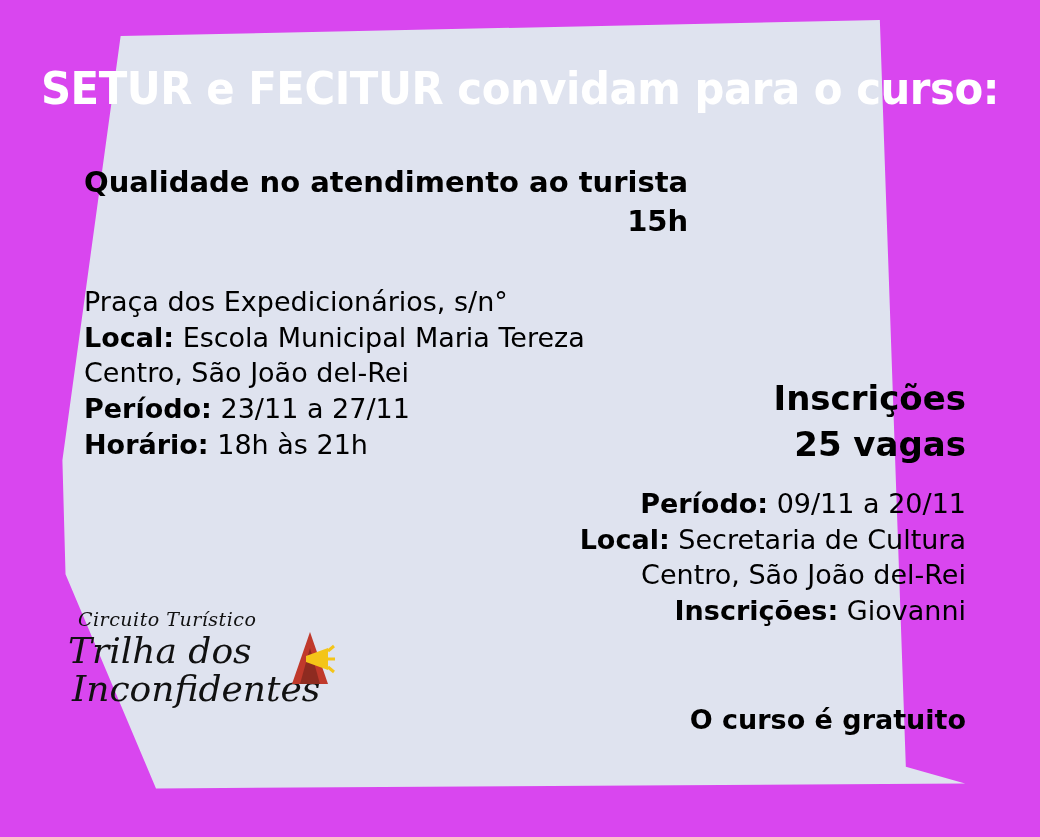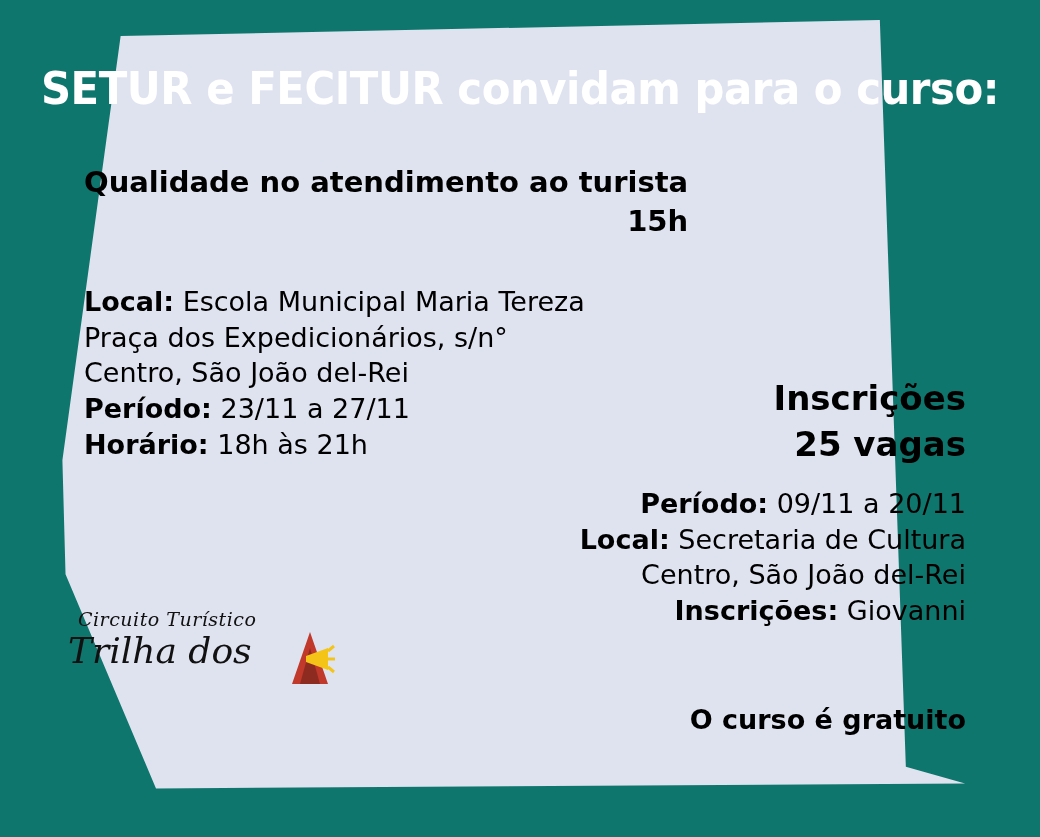--- a/index.html
+++ b/index.html
@@ -10,21 +10,21 @@
     width: 1040px;
     height: 837px;
     font-family: "DejaVu Sans", sans-serif;
     background: #aed3ea;
     overflow: hidden;
     position: relative;
   }
   #slide {
     position: absolute;
     inset: 0;
-    background: #0f766e;
+    background: #d946ef;
   }
   
   #panel {
     position: absolute;
     left: 0;
     top: 0;
     width: 1040px;
     height: 837px;
     background: #dfe3ef;
     clip-path: polygon(
@@ -135,25 +135,25 @@
   <div id="panel"></div>
 
   <div id="title">SETUR e FECITUR convidam para o curso:</div>
 
   <div class="blk" id="course">
     <div>Qualidade no atendimento ao turista</div>
     <div>15h</div>
   </div>
 
   <div class="blk" id="local-block">
+    <div>Praça dos Expedicionários, s/n°</div>
     <div>
       <span class="bold">Local:</span>
       <span>Escola Municipal Maria Tereza</span>
     </div>
-    <div>Praça dos Expedicionários, s/n°</div>
     <div>Centro, São João del-Rei</div>
     <div>
       <span class="bold">Período:</span>
       <span>23/11 a 27/11</span>
     </div>
     <div>
       <span class="bold">Horário:</span>
       <span>18h às 21h</span>
     </div>
   </div>
@@ -179,20 +179,21 @@
     </div>
   </div>
 
   <div class="blk" id="footer-block">
     <div class="bold">O curso é gratuito</div>
   </div>
 
   <div id="logo">
     <div class="l1">Circuito Turístico</div>
     <div class="l2">Trilha dos</div>
+    <div class="l3">Inconfidentes</div>
     <svg id="logo-mark" viewBox="0 0 70 62">
       <polygon points="26,58 44,6 62,58" fill="#c0392b"></polygon>
       <polygon points="34,58 44,22 54,58" fill="#8e2b20"></polygon>
       <path d="M40 30 L62 22 L62 44 L40 36 Z" fill="#f4c518"></path>
       <path d="M62 25 L68 20 M62 33 L69 33 M62 41 L68 46" stroke="#f4c518" stroke-width="3" fill="none"></path>
     </svg>
   </div>
 
 </div>
 

